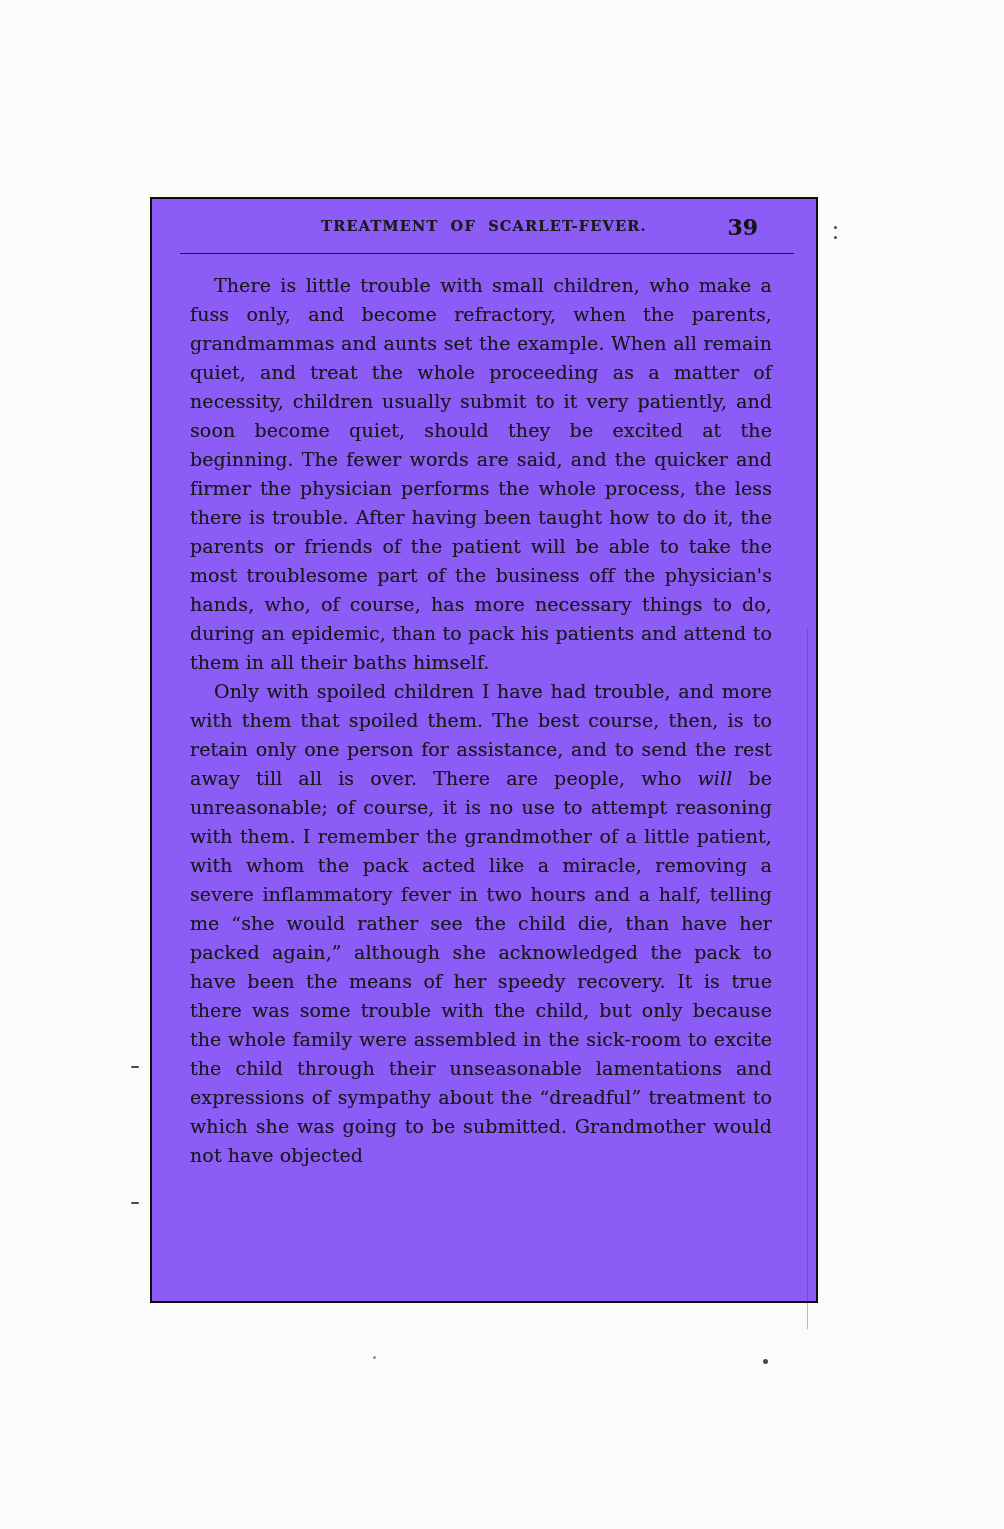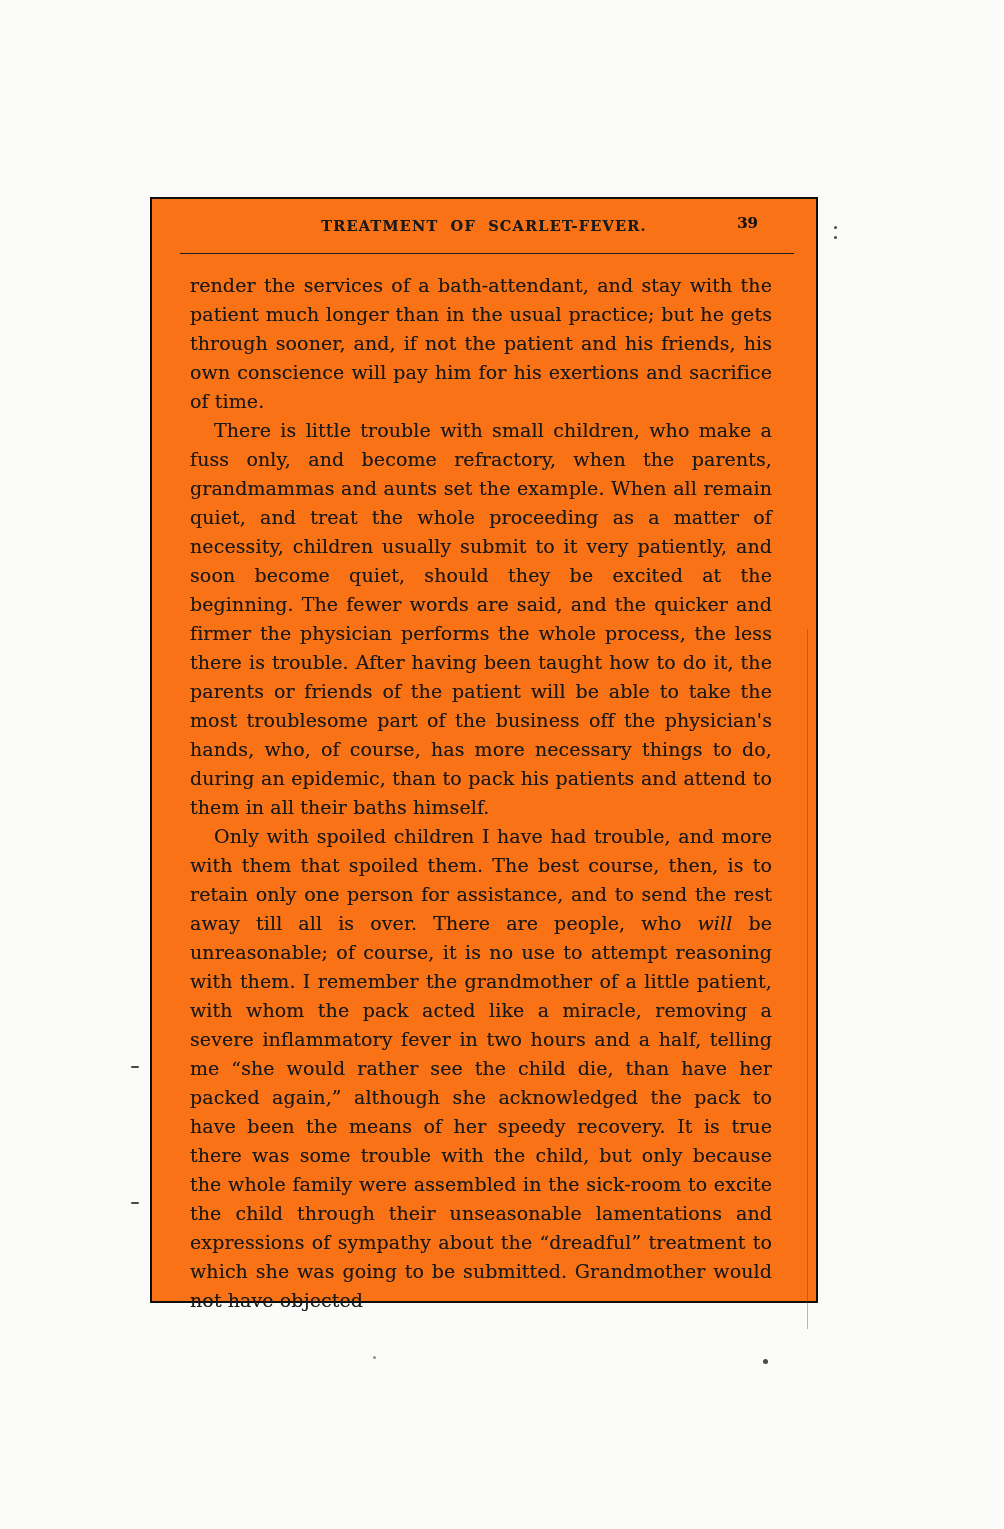--- a/index.html
+++ b/index.html
@@ -16,21 +16,21 @@
     font-family: "DejaVu Serif", "Liberation Serif", serif;
     color: #161616;
   }
   .page-frame {
     position: absolute;
     left: 150px;
     top: 197px;
     width: 664px;
     height: 1102px;
     border: 2px solid #0e0e0e;
-    background: #f97316;
+    background: #8b5cf6;
     box-sizing: content-box;
   }
   .page-inner {
     position: relative;
     width: 100%;
     height: 100%;
   }
   .header-row {
     position: absolute;
     top: 18px;
@@ -49,21 +49,21 @@
     letter-spacing: 1.2px;
     word-spacing: 6px;
     color: #1b1b1b;
     text-shadow: 0 0 0.4px rgba(0,0,0,0.45);
   }
   .header-page-number {
     position: absolute;
     right: 28px;
     top: -3px;
     font-weight: bold;
-    font-size: 15px;
+    font-size: 22px;
     color: #141414;
     text-shadow: 0 0 0.4px rgba(0,0,0,0.45);
   }
   .header-rule {
     position: absolute;
     top: 54px;
     left: 28px;
     right: 22px;
     height: 0;
     border-top: 1.5px solid #1d1d1d;
@@ -116,21 +116,20 @@
     <div class="page-inner">
 
       <div class="header-row">
         <div class="header-title">TREATMENT OF SCARLET-FEVER.</div>
         <div class="header-page-number">39</div>
       </div>
 
       <div class="header-rule"></div>
 
       <div class="body-text">
-        <p class="para">render the services of a bath-attendant, and stay with the patient much longer than in the usual practice; but he gets through sooner, and, if not the patient and his friends, his own conscience will pay him for his exertions and sacrifice of time.</p>
         <p class="para indent">There is little trouble with small children, who make a fuss only, and become refractory, when the parents, grandmammas and aunts set the example. When all remain quiet, and treat the whole proceeding as a matter of necessity, children usually submit to it very patiently, and soon become quiet, should they be excited at the beginning. The fewer words are said, and the quicker and firmer the physician performs the whole process, the less there is trouble. After having been taught how to do it, the parents or friends of the patient will be able to take the most troublesome part of the business off the physician's hands, who, of course, has more necessary things to do, during an epidemic, than to pack his patients and attend to them in all their baths himself.</p>
         <p class="para indent"><span>Only with spoiled children I have had trouble, and more with them that spoiled them.  The best course, then, is to retain only one person for assistance, and to send the rest away till all is over.  There are people, who </span><em>will</em><span> be unreasonable; of course, it is no use to attempt reasoning with them.  I remember the grandmother of a little patient, with whom the pack acted like a miracle, removing a severe inflammatory fever in two hours and a half, telling me “she would rather see the child die, than have her packed again,” although she acknowledged the pack to have been the means of her speedy recovery.  It is true there was some trouble with the child, but only because the whole family were assembled in the sick-room to excite the child through their unseasonable lamentations and expressions of sympathy about the “dreadful” treatment to which she was going to be submitted.  Grandmother would not have objected</span></p>
       </div>
 
       <div class="page-edge-shadow"></div>
 
     </div>
   </div>
 
   <div class="scan-artifact artifact-colon-top"></div>

